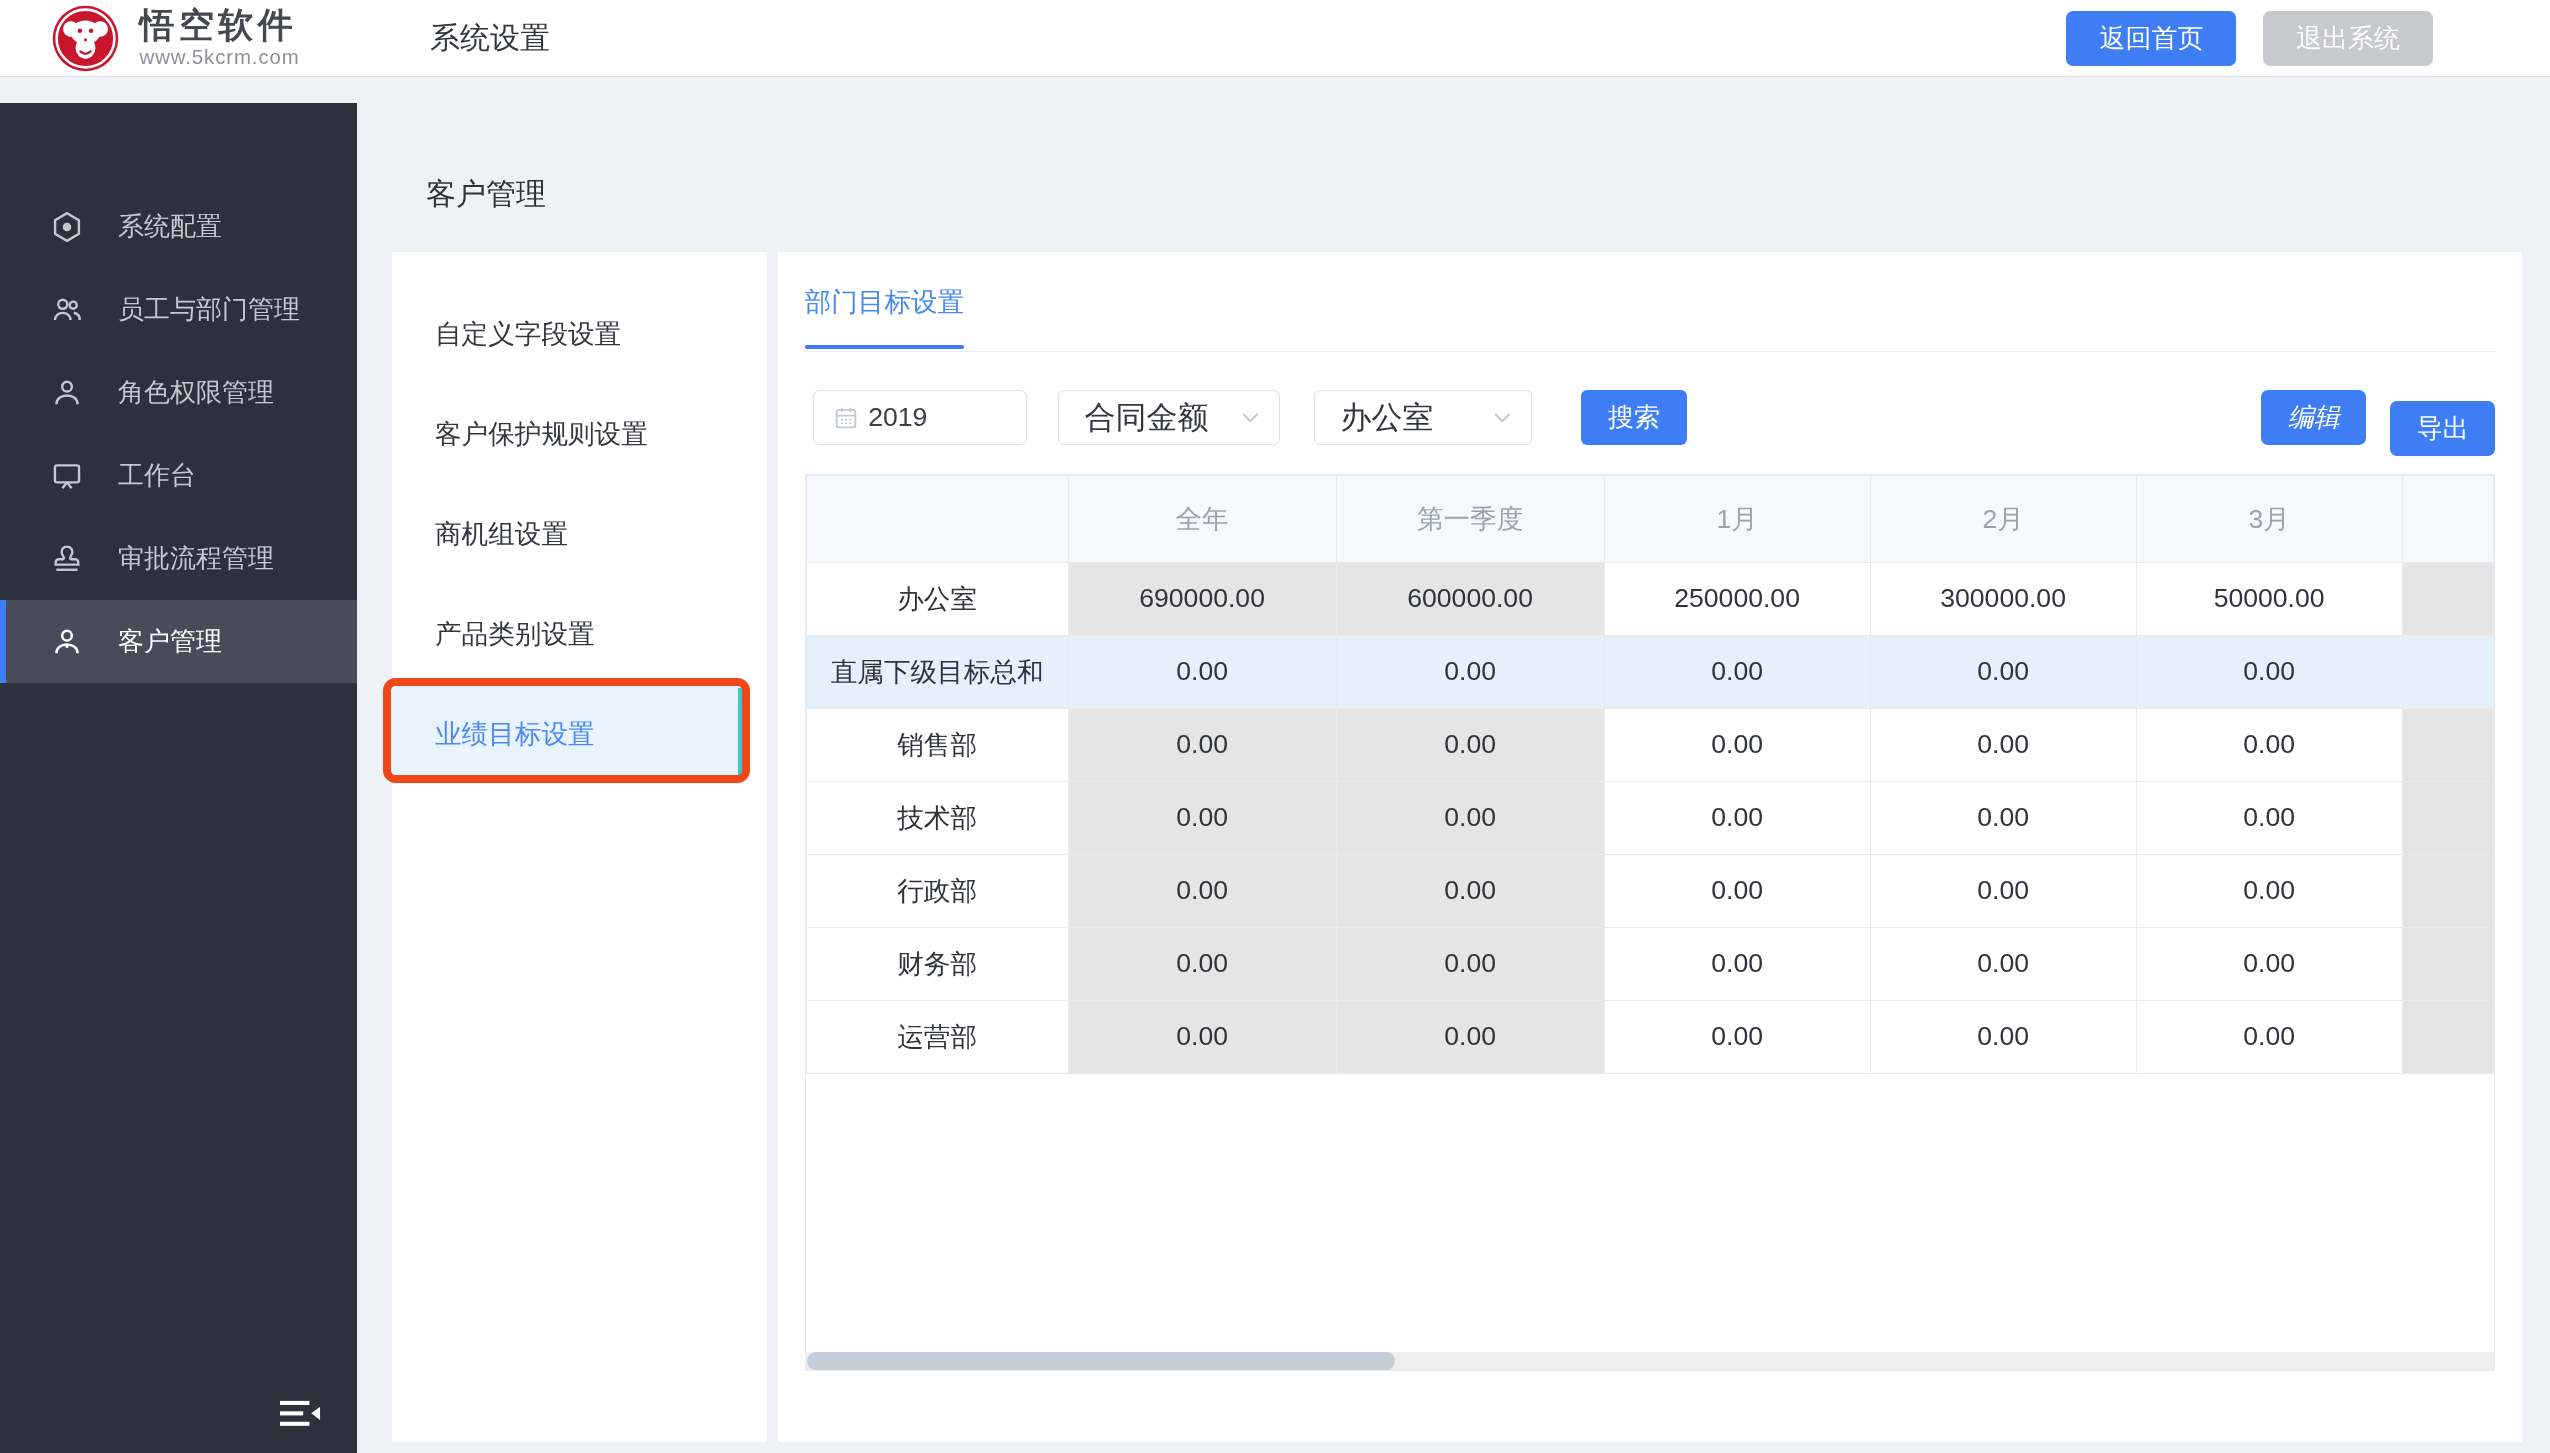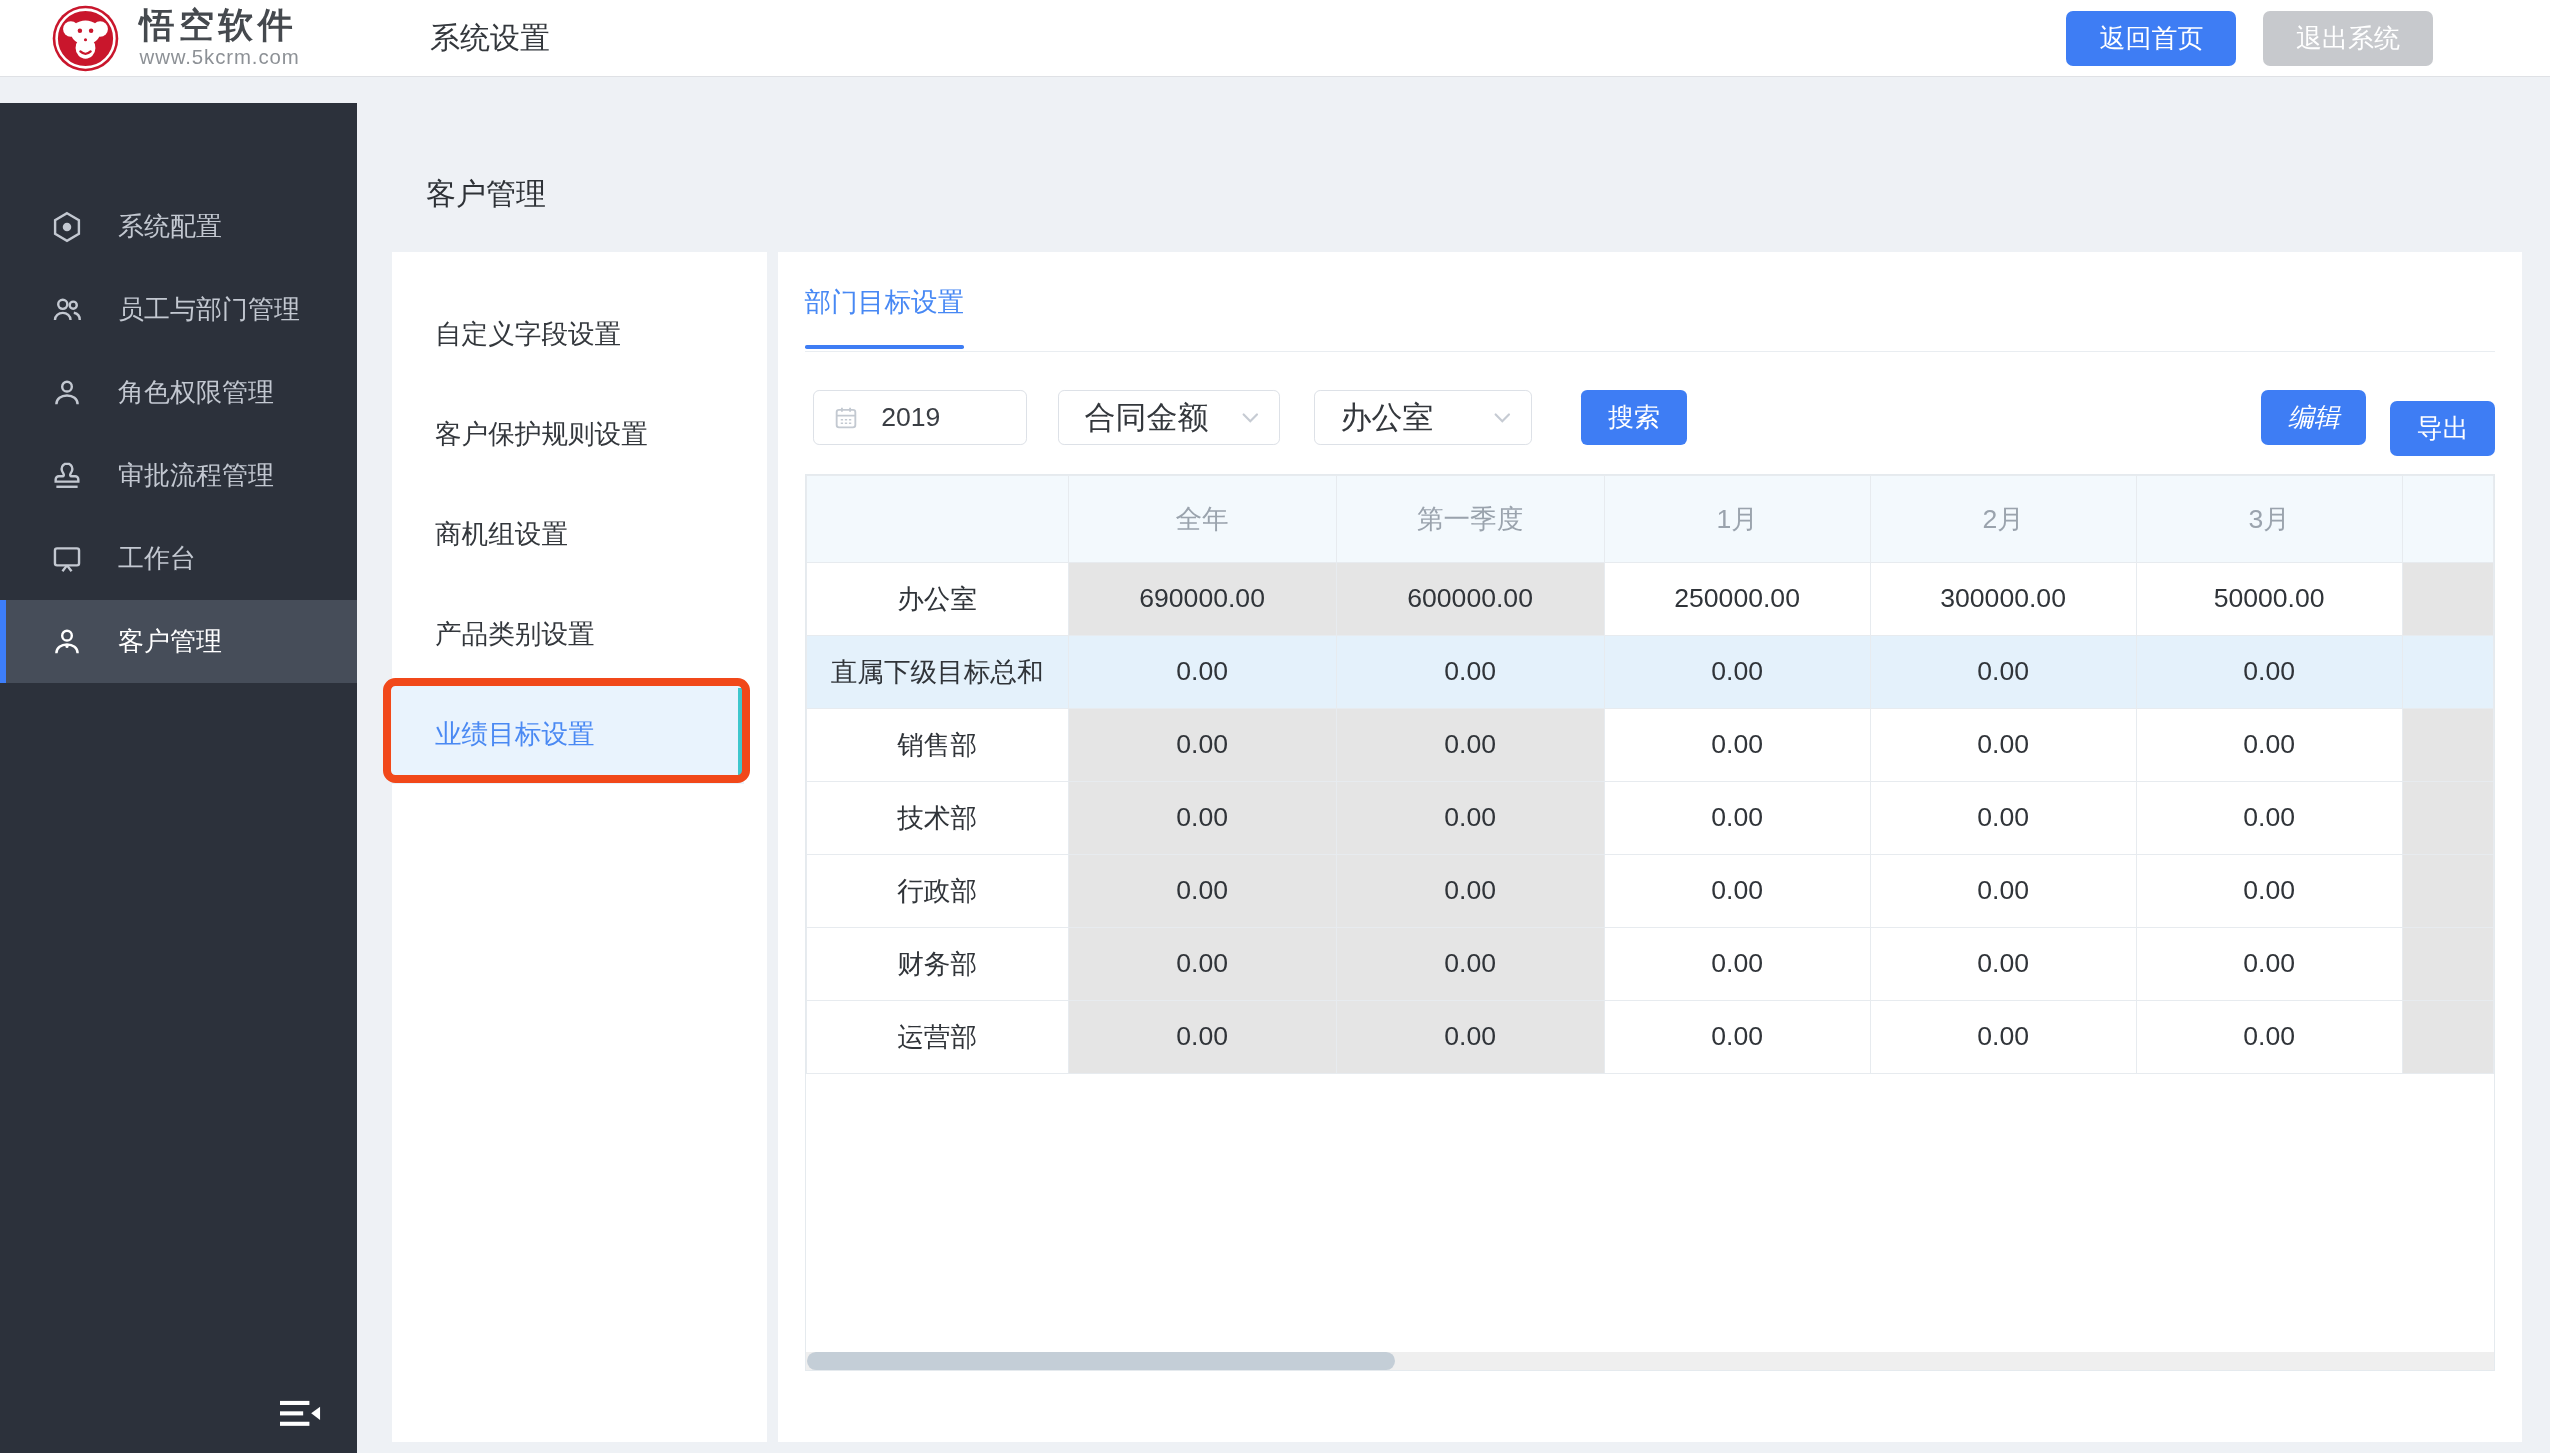--- a/index.html
+++ b/index.html
@@ -50,21 +50,21 @@
   .main-panel{position:absolute;left:421px;top:149px;right:28px;bottom:10.6px;background:#fff;
               padding:0 26.6px;box-sizing:border-box;}
   .tabs{display:flex;gap:67px;height:99px;border-bottom:1.8px solid #e9edf1;}
   .tab{height:100%;display:flex;align-items:center;position:relative;font-size:26.6px;color:#3a3f45;cursor:pointer;}
   .tab.active{color:#4788f4;}
   .tab.active::after{content:"";position:absolute;left:0;right:0;bottom:1.8px;height:4.4px;background:#3e7df4;border-radius:1.8px;}
 
   .filter-row{display:flex;align-items:center;margin-top:27.5px;padding-left:8.9px;}
   .field{height:55px;border:1.8px solid #dde1e7;border-radius:6.2px;box-sizing:border-box;
          display:flex;align-items:center;background:#fff;cursor:pointer;}
-  .year-field{width:214px;padding-left:17.7px;gap:19px;}
+  .year-field{width:214px;padding-left:17.7px;gap:6px;}
   .year-field input{border:none;outline:none;font-size:26.6px;color:#3a3e44;width:133px;
                     font-family:inherit;background:transparent;}
   .cal-icon{width:28px;height:28px;flex:0 0 auto;}
   .select{justify-content:space-between;padding:0 16px 0 25px;font-size:31px;color:#33373c;}
   .select-metric{width:222px;margin-left:31px;}
   .select-dept{width:218px;margin-left:34px;}
   .chevron{width:26.6px;height:26.6px;}
   .btn-search{margin-left:49px;padding:0 26.6px;border-radius:6.2px;}
   .flex-spacer{flex:1;}
   .btn-edit{padding:0 26.6px;font-style:italic;}
@@ -145,35 +145,35 @@
             <circle cx="12" cy="7.5" r="3.4"></circle>
             <path d="M4.5 20c0-4 3.4-6.2 7.5-6.2s7.5 2.2 7.5 6.2"></path>
           </svg>
         </span>
         <span class="side-label">角色权限管理</span>
       </div>
 
       <div class="side-item">
         <span class="icon">
           <svg viewBox="0 0 24 24" fill="none" stroke="currentColor" stroke-width="1.7">
+            <rect x="3.5" y="4.5" width="17" height="12" rx="1.5"></rect>
+            <path d="M12 16.5l-3.2 4.2M12 16.5l3.2 4.2"></path>
+          </svg>
+        </span>
+        <span class="side-label">工作台</span>
+      </div>
+
+      <div class="side-item">
+        <span class="icon">
+          <svg viewBox="0 0 24 24" fill="none" stroke="currentColor" stroke-width="1.7">
             <path d="M12 3.2c-2.1 0-3.8 1.7-3.8 3.8 0 1.3.6 2.3 1.2 3.2.6.9.5 2-.7 2H6.2C5 12.2 4 13.2 4 14.4V16h16v-1.6c0-1.2-1-2.2-2.2-2.2h-2.5c-1.2 0-1.3-1.1-.7-2 .6-.9 1.2-1.9 1.2-3.2 0-2.1-1.7-3.8-3.8-3.8Z"></path>
             <path d="M4.5 19.6h15"></path>
           </svg>
         </span>
         <span class="side-label">审批流程管理</span>
-      </div>
-
-      <div class="side-item">
-        <span class="icon">
-          <svg viewBox="0 0 24 24" fill="none" stroke="currentColor" stroke-width="1.7">
-            <rect x="3.5" y="4.5" width="17" height="12" rx="1.5"></rect>
-            <path d="M12 16.5l-3.2 4.2M12 16.5l3.2 4.2"></path>
-          </svg>
-        </span>
-        <span class="side-label">工作台</span>
       </div>
 
       <div class="side-item active">
         <span class="icon">
           <svg viewBox="0 0 24 24" fill="none" stroke="currentColor" stroke-width="1.7">
             <circle cx="12" cy="7.5" r="3.4"></circle>
             <path d="M4.5 20c0-4 3.4-6.2 7.5-6.2s7.5 2.2 7.5 6.2"></path>
             <circle cx="12" cy="15.2" r="1.1" fill="currentColor" stroke="none"></circle>
           </svg>
         </span>

